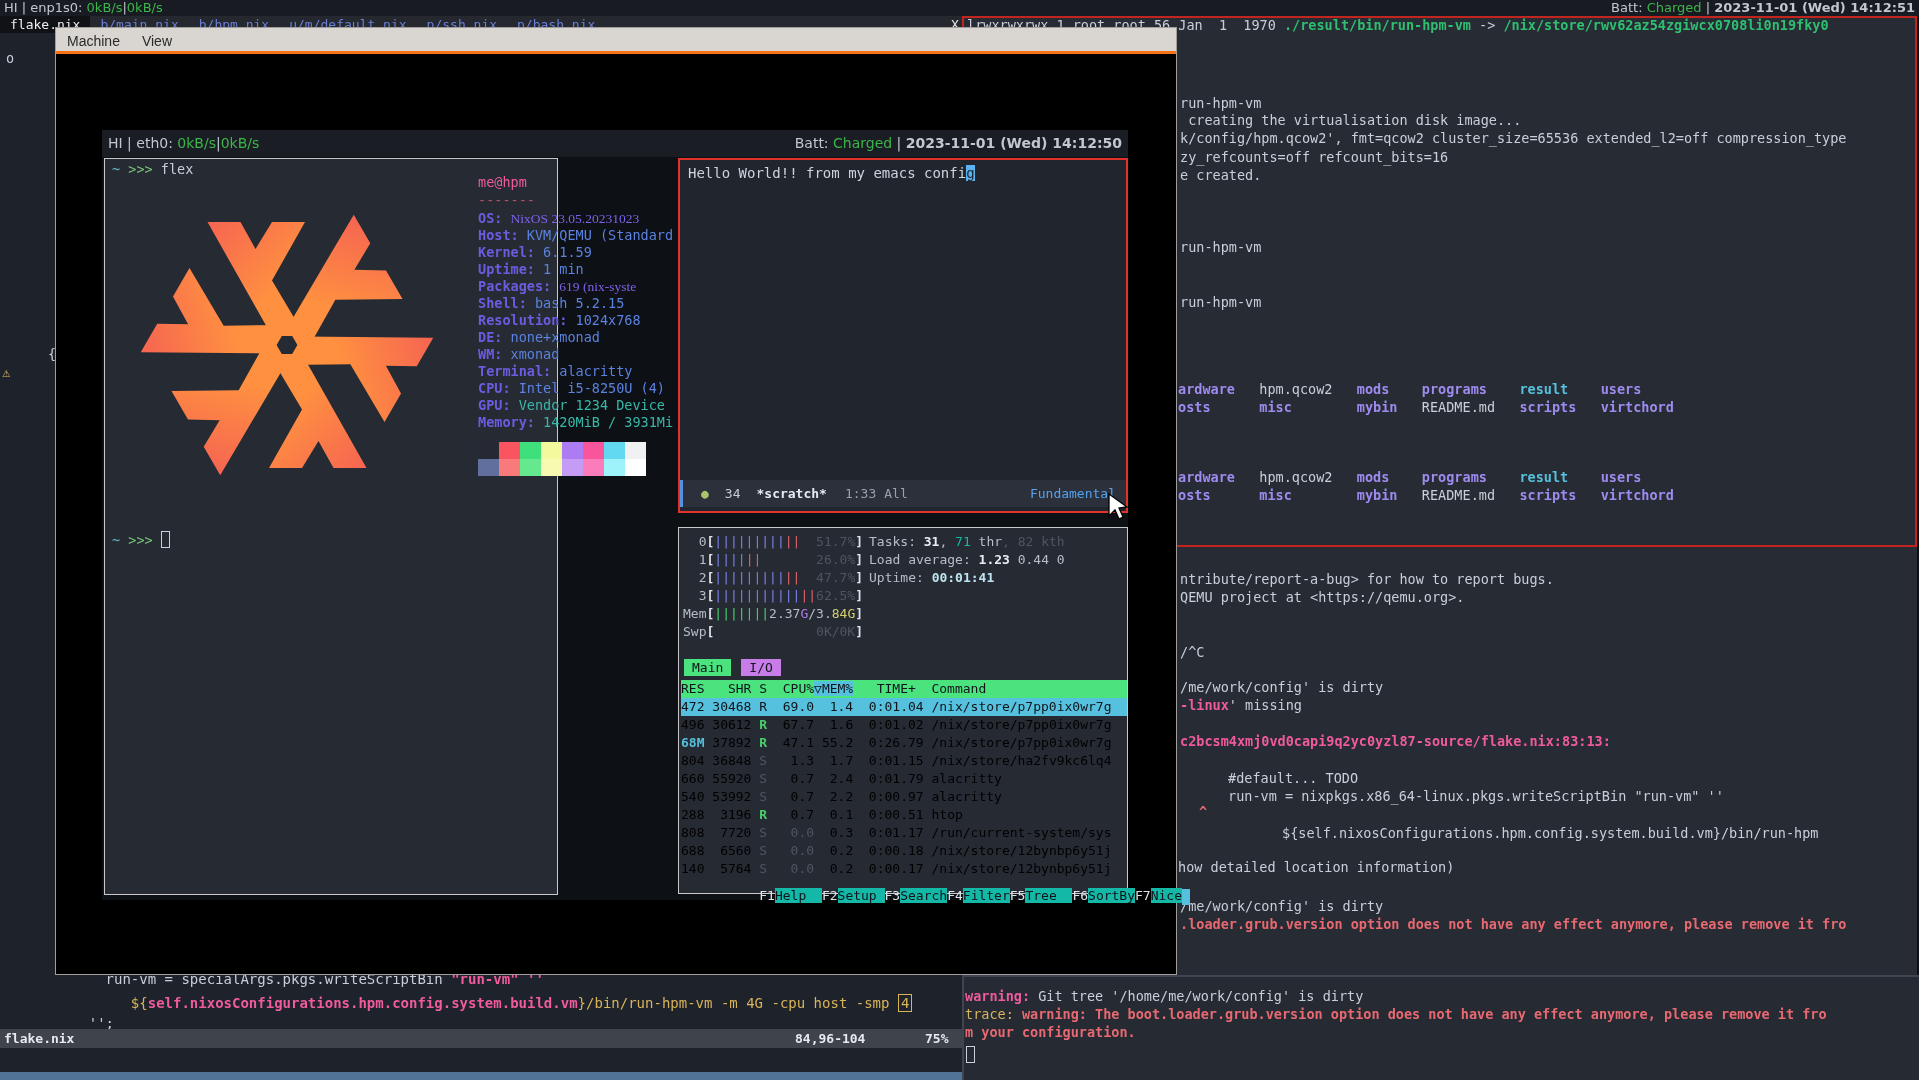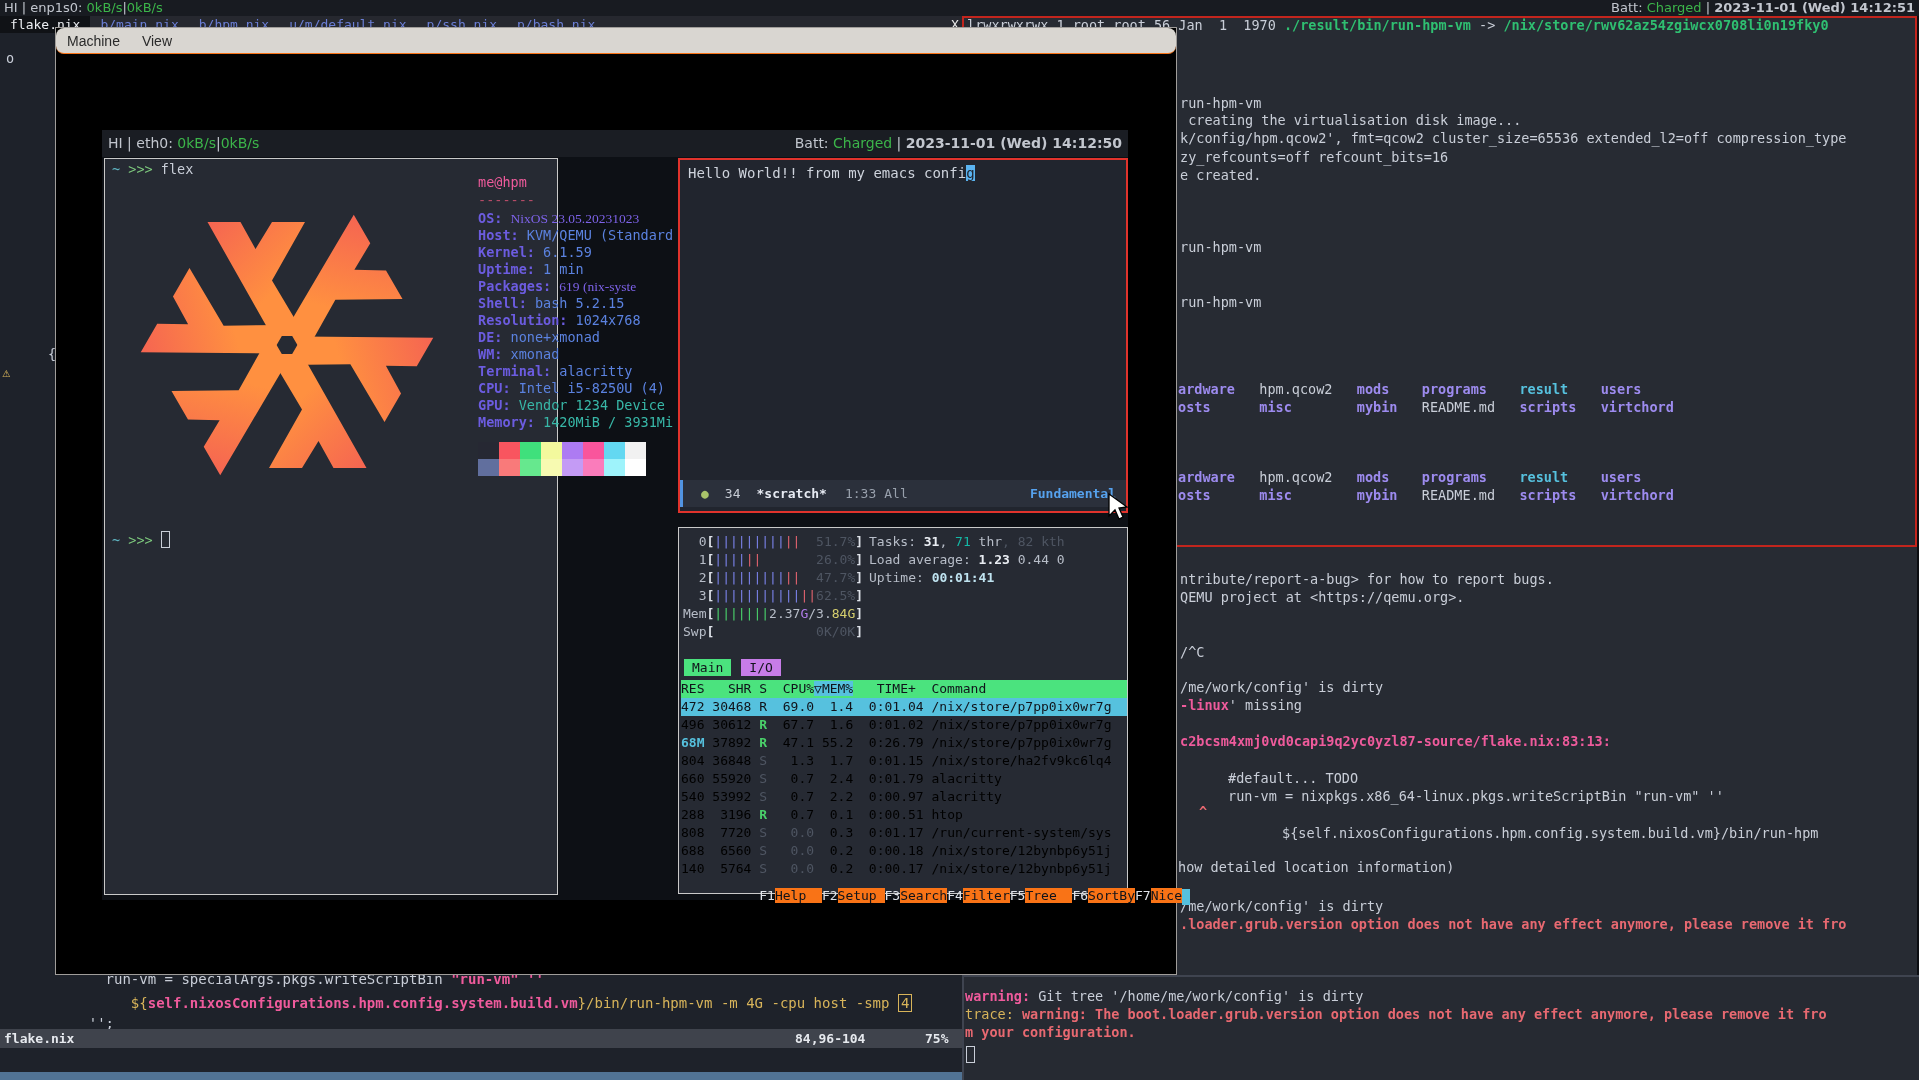--- a/index.html
+++ b/index.html
@@ -43,22 +43,22 @@
                    font:13px/19px "DejaVu Sans Mono",monospace; font-weight:bold; color:#e6e9ee; }
   .ed { font:14px/20px "DejaVu Sans Mono",monospace; white-space:pre; color:#c9ced8; }
   .num-box { border:1px solid #d8b45a; color:#d8b45a; padding:0 2px; }
   #bottom-strip { left:0; top:1072px; width:1919px; height:8px; background:#517394; }
   .hollow-cursor { width:9px; height:17px; border:1px solid #c9ced8; display:inline-block; }
 
   
   #qemu { left:55px; top:27px; width:1122px; height:948px; background:#000;
           border:1px solid #a09d9a; z-index:10; }
   #qemu-menubar { left:0; top:0; width:100%; height:26px; background:#d9d6d1;
-                  border-bottom:1px solid #f97316; display:flex; align-items:center;
-                  font:14px/26px "Liberation Sans",sans-serif; color:#2a2a2a;border-radius:8px; }
+                  border-bottom:3px solid #f97316; display:flex; 
+                  font:14px/26px "Liberation Sans",sans-serif; color:#2a2a2a; }
   .menu-item { padding:0 11px; }
   #vm-screen { left:46px; top:102px; width:1026px; height:770px; background:#0d1015; }
   #vm-statusbar { left:0; top:0; width:1026px; height:27px; background:#1a1d23;
                   display:flex; justify-content:space-between; align-items:center; padding:0 6px;
                   font:14px/27px "DejaVu Sans",sans-serif; color:#c2c6ce; white-space:pre; }
 
   
   #vm-term { left:2px; top:28px; width:454px; height:737px; background:#262a33; border:1px solid #c9c9c9; }
   .prompt-tilde { color:#5fb3c0; }
   .prompt-arrows { color:#7dc87d; }
@@ -74,42 +74,42 @@
                 color:#ced3dc; white-space:pre; }
   .emacs-cursor { background:#5ab3f0; color:#21252e; }
   #emacs-modeline { position:absolute; left:0; top:320px; width:446px; height:27px; background:#2b303b;
                     border-left:3px solid #5294e2; display:flex; align-items:center;
                     font:13px/27px "DejaVu Sans Mono",monospace; color:#c6cbd4; white-space:pre; }
   .ml-circle { color:#a9c36a; margin-left:18px; }
   .ml-num { margin-left:16px; }
   .ml-buf { margin-left:16px; font-weight:bold; color:#e6eaf2; }
   .ml-pos { margin-left:18px; color:#98a0ac; }
   .ml-all { margin-left:8px; color:#98a0ac; }
-  .ml-mode { margin-left:auto; margin-right:10px; color:#56a2ee; font-weight:bold; }
+  .ml-mode { margin-left:auto; margin-right:10px; color:#56a2ee; font-weight:normal; }
 
   
   #vm-htop { left:576px; top:397px; width:450px; height:367px; background:#262a33; border:1px solid #c9c9c9; }
   .ht { position:absolute; font:13px/18px "DejaVu Sans Mono",monospace; white-space:pre; color:#b7bdc8; }
   .bar-blue { color:#7a82e8; } .bar-red { color:#e0636e; } .bar-green { color:#4ad06a; }
   .brk { color:#dfe3ea; font-weight:bold; }
   .mem-unit { color:#b07ce8; } .mem-total { color:#d6cf6e; }
   .task-bold { color:#e8ecf2; font-weight:bold; }
   .task-green { color:#14b8a6; font-weight:normal; }
   .up-val { color:#bfe3f0; font-weight:bold; }
   .ht-tab { padding:0 8px; font:13px/17px "DejaVu Sans Mono",monospace; }
   .ht-tab.main { background:#4be37e; color:#10131a; }
   .ht-tab.io { background:#c77ce8; color:#10131a; margin-left:10px; }
   #ht-header { left:2px; top:152px; width:446px; height:18px; background:#4be37e; color:#10131a; }
   .hdr-sort { background:#56c1de; }
   .ht-row { position:absolute; left:2px; width:446px; height:18px; font:13px/18px "DejaVu Sans Mono",monospace; white-space:pre; }
   .ht-row.sel { background:#56c1de; color:#10131a; }
   .s-run { color:#4ad06a; font-weight:bold; } .s-slp { color:#4e5562; }
   .res-cyan { color:#56c1de; font-weight:bold; }
   .fn-key { color:#dfe3ea; }
-  .fn-label { background:#f97316; color:#10131a; }
+  .fn-label { background:#14b8a6; color:#10131a; }
   .fn-block { background:#56c1de; display:inline-block; width:8px; height:16px; vertical-align:middle; }
 </style>
 </head>
 <body>
 
 <div id="screen">
 
   <div class="abs" id="topbar">
     <span><span>HI | enp1s0: </span><span class="green">0kB/s</span><span>|</span><span class="green">0kB/s</span></span>
     <span><span>Batt: </span><span class="green">Charged</span><span> | </span><span class="bold">2023-11-01 (Wed) 14:12:51</span></span>

